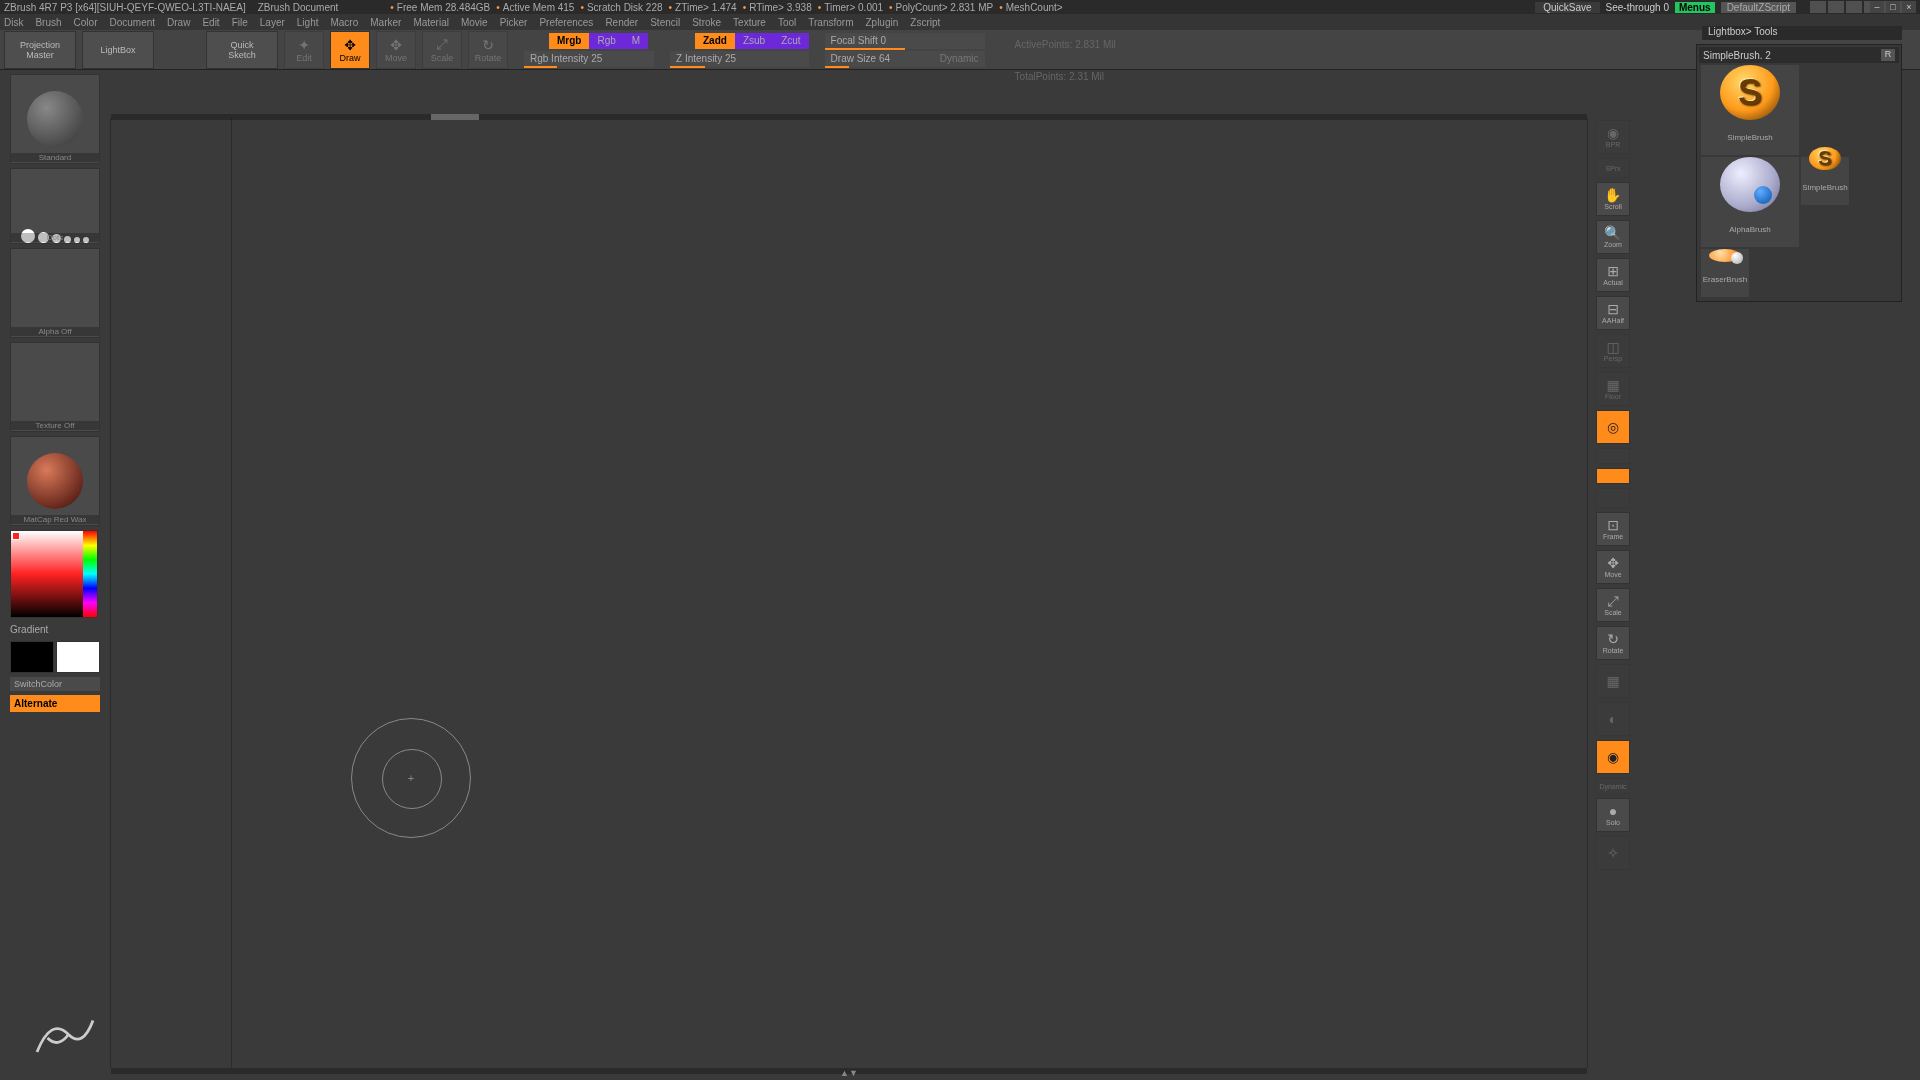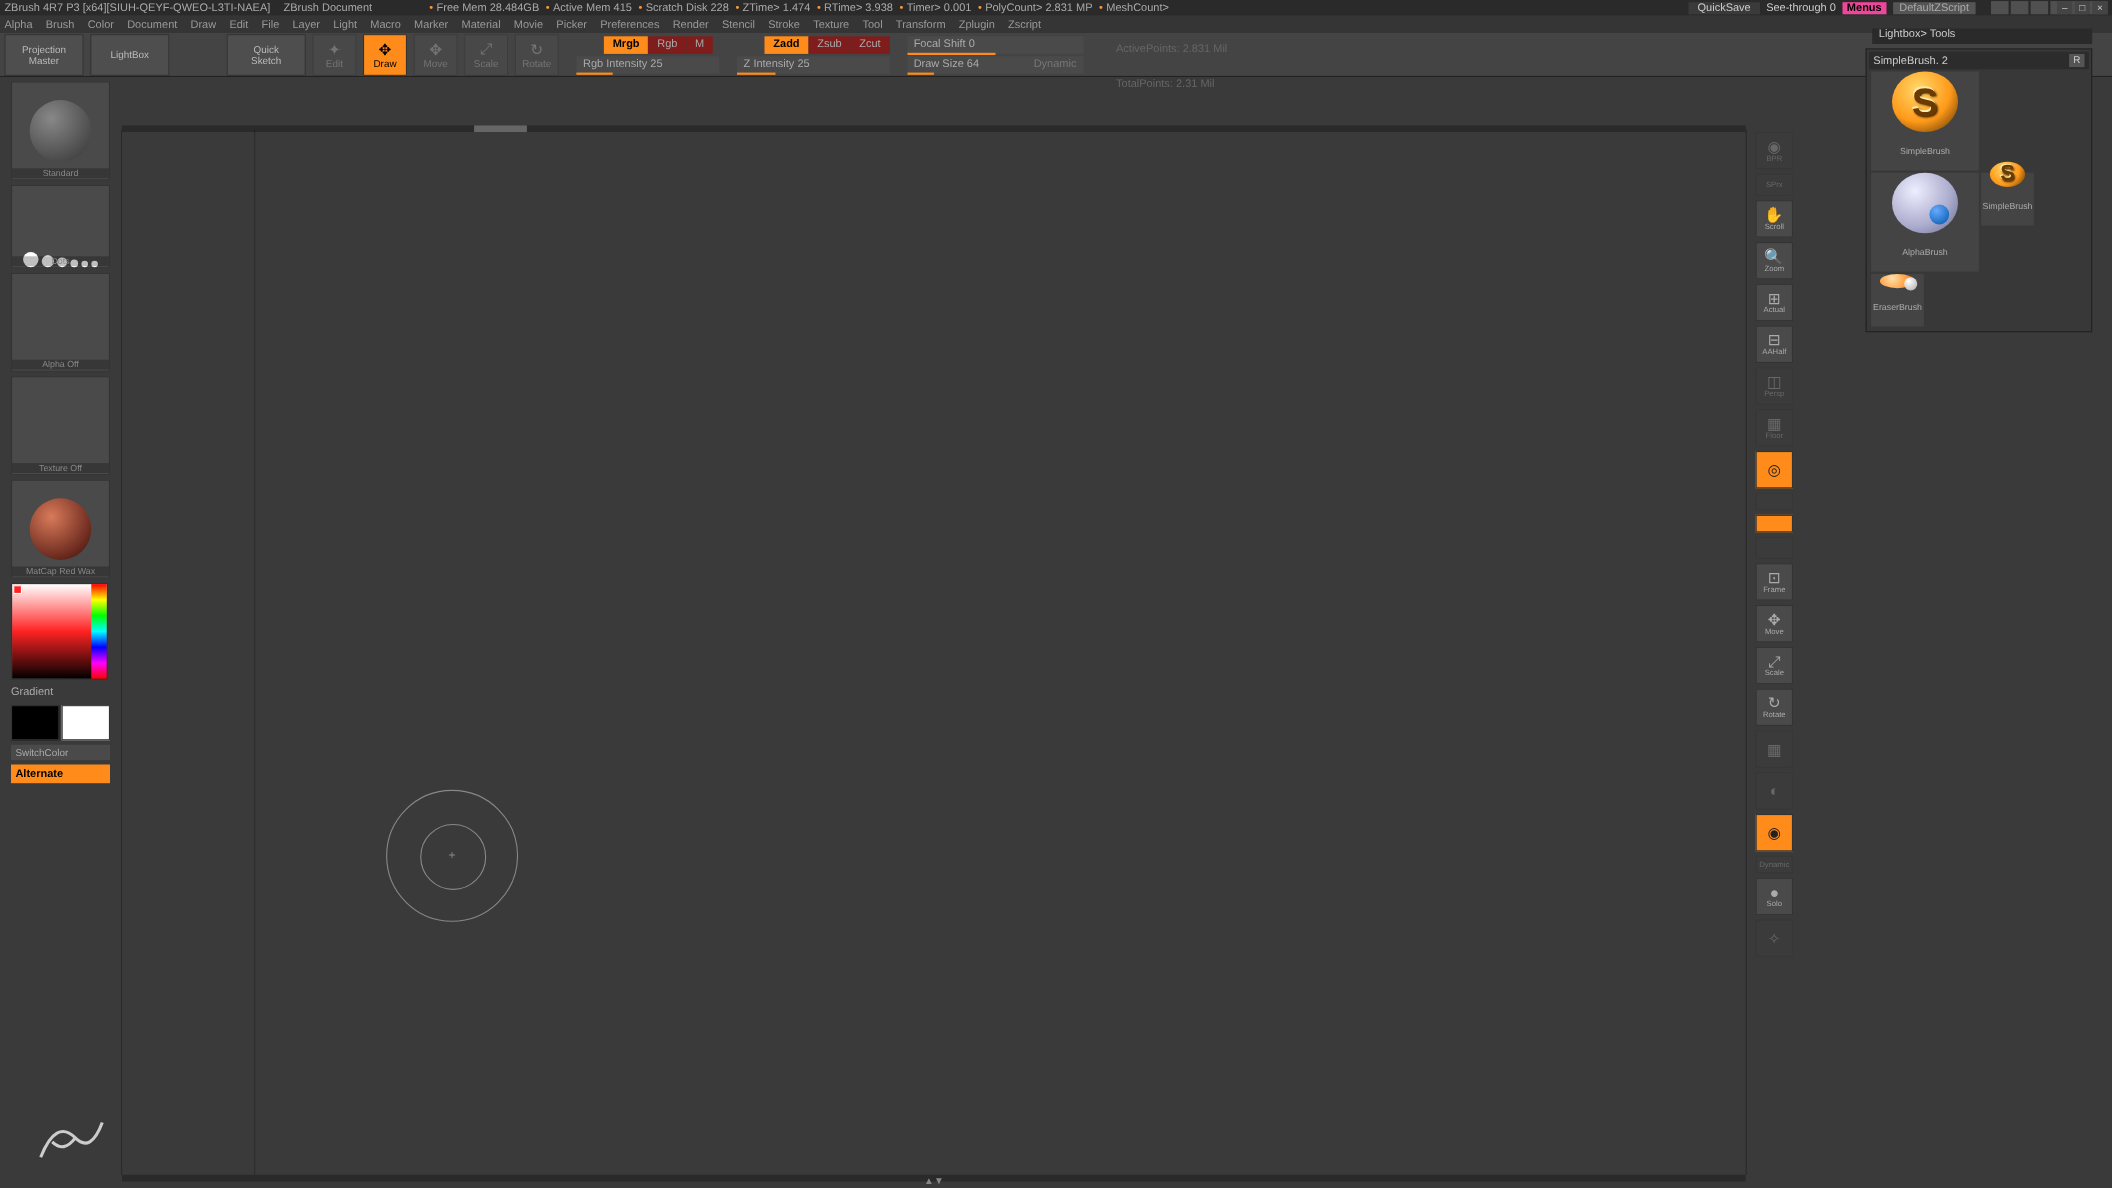--- a/index.html
+++ b/index.html
@@ -3,21 +3,21 @@
 <meta charset="utf-8">
 <style>
 * { margin: 0; padding: 0; box-sizing: border-box; font-family: Arial, sans-serif; user-select: none; }
 body { background: #3a3a3a; color: #aaa; font-size: 10px; overflow: hidden; width: 1920px; height: 1080px; }
 
 
 .titlebar { height: 14px; background: #2a2a2a; display: flex; align-items: center; padding: 0 4px; gap: 12px; position: relative; }
 .titlebar .group { display: flex; gap: 6px; align-items: center; }
 .wbtns { position: absolute; right: 4px; display: flex; gap: 2px; }
 .wbtn { width: 14px; height: 12px; background: #444; display: flex; align-items: center; justify-content: center; color: #ccc; font-size: 9px;}
-.menus-badge { background: #ec4899; color: #000; padding: 0 4px; font-weight: bold; }
+.menus-badge { background: #22c55e; color: #000; padding: 0 4px; font-weight: bold; }
 .default-script { background: #555; padding: 0 6px; }
 .quicksave { color: #ccc; background:#3a3a3a; padding: 0 8px;}
 .seethrough { color: #ccc; }
 .stat-dot::before { content: "•"; color: #ff9a3c; margin-right: 3px; }
 .top-icons { display:flex; gap:2px; margin-left:8px;}
 .top-icons div { width:16px; height:12px; background:#505050; }
 
 
 .menubar { height: 16px; background: #353535; display: flex; align-items: center; padding: 0 4px; gap: 12px; font-size: 10px; color: #999; }
 .menubar span { cursor: pointer; }
@@ -26,21 +26,21 @@
 .lightbox-hdr { position:absolute; right:18px; top:26px; height:14px; background:#2a2a2a; color:#ccc; font-size:10px; padding:0 6px; width:200px;}
 
 
 .toolbar { height: 40px; background: #444; display: flex; align-items: center; padding: 2px 4px; gap: 6px; border-bottom:1px solid #222;}
 .toolbtn { height: 38px; background: #4e4e4e; border: 1px solid #333; display: flex; flex-direction: column; align-items: center; justify-content: center; color: #bbb; font-size: 9px; padding: 2px 6px; text-align:center;}
 .toolbtn.wide { width: 72px; }
 .toolbtn.sq { width: 40px; }
 .toolbtn.active { background: #ff8c1a; color: #000; }
 .toolbtn.dim { opacity: .4; }
 .modegroup { display:flex;margin-left:25px; }
-.modegroup .seg { height: 16px; padding: 0 8px; background: #7f1d1d; display:flex; align-items:center; font-size:10px;}
+.modegroup .seg { height: 16px; padding: 0 8px; background: #6d28d9; display:flex; align-items:center; font-size:10px;}
 .modegroup .seg.active { background: #ff8c1a; color: #000; font-weight:bold;}
 .slidegroup { display:flex; flex-direction:column; gap:2px; }
 .slider { height:16px; background:#4a4a4a; display:flex; align-items:center; padding:0 6px; font-size:10px; position:relative; min-width:130px;}
 .slider .fill { position:absolute; left:0; bottom:-1px; height:2px; background:#ff8c1a;}
 .statlabel { color:#666; font-size:10px; margin-left:12px;margin-top:21px;}
 
 
 .leftshelf { position: absolute; left: 10px; top: 74px; width: 90px; display: flex; flex-direction: column; gap: 4px; }
 .shelf-tile { width: 90px; background: #4a4a4a; border: 1px solid #333; display: flex; align-items: center; justify-content: center; color: #999; font-size: 9px; position:relative;}
 .shelf-tile .lbl { position:absolute; bottom:1px; left:0; right:0; text-align:center; font-size:8px; color:#888; background:rgba(0,0,0,.25);}
@@ -127,21 +127,21 @@
       </div>
   </div>
   <div class="wbtns">
     <div class="wbtn">–</div>
     <div class="wbtn">□</div>
     <div class="wbtn">×</div>
   </div>
 </div>
 
 <div class="menubar">
-  <span>Alpha</span>
+  <span>Disk</span>
   <span>Brush</span>
   <span>Color</span>
   <span>Document</span>
   <span>Draw</span>
   <span>Edit</span>
   <span>File</span>
   <span>Layer</span>
   <span>Light</span>
   <span>Macro</span>
   <span>Marker</span>

